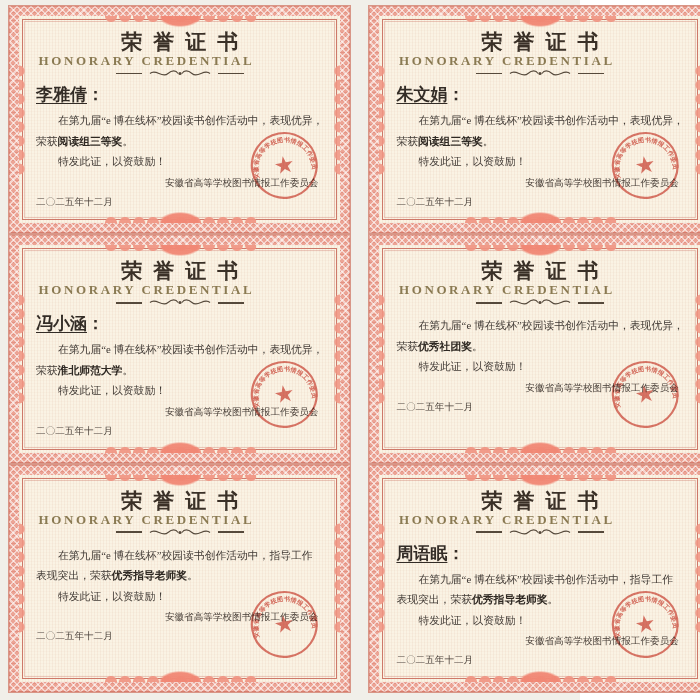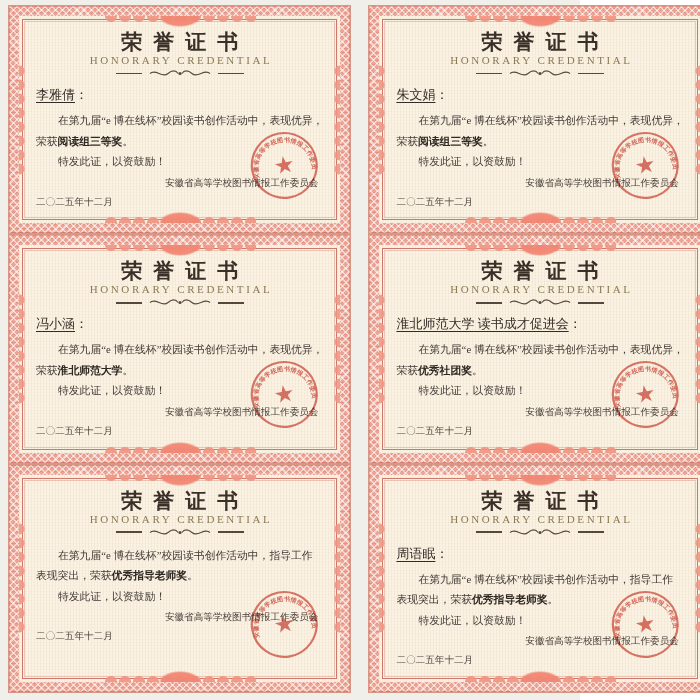--- a/index.html
+++ b/index.html
@@ -51,28 +51,28 @@
   }
   .orn-left{left:0;background-image:radial-gradient(circle at 0px 7px, rgba(240,148,130,.88) 5px, rgba(240,148,130,0) 6px);}
   .orn-right{right:0;background-image:radial-gradient(circle at 13px 7px, rgba(240,148,130,.88) 5px, rgba(240,148,130,0) 6px);}
   
   .content{position:relative;z-index:2;padding:14px 17px 0;}
   .title{
     text-align:center;font-size:21px;font-weight:bold;color:#3a3027;
     letter-spacing:11px;text-indent:11px;line-height:24px;white-space:nowrap;
   }
   .subtitle{
-    text-align:center;font-size:11px;font-weight:normal;color:#8a7a52;
+    font-size:13px;font-weight:bold;color:#8a7a52;
     letter-spacing:2.6px;text-indent:2.6px;margin-top:2px;line-height:9px;white-space:nowrap;
     font-family:"Liberation Serif","DejaVu Serif",serif;
   }
   .divider{margin-top:4px;height:9px;display:flex;align-items:center;justify-content:center;gap:6px;}
   .divider .dash{width:26px;height:1.5px;background:#55493b;}
   .divider svg{display:block;}
-  .recipient{margin-top:9px;font-size:13px;font-weight:normal;color:#332c26;line-height:15px;white-space:nowrap;}
+  .recipient{margin-top:9px;font-size:17px;font-weight:bold;color:#332c26;line-height:15px;white-space:nowrap;}
   .recipient .rname{text-decoration:underline;text-underline-offset:3px;text-decoration-thickness:1.2px;}
   .body-line{font-size:10.8px;color:#3f3833;line-height:20.5px;white-space:nowrap;}
   .body-line.indent{text-indent:22px;}
   .body-line .b{font-weight:bold;color:#2e2822;}
   .bodywrap{margin-top:8px;}
   .closing{font-size:10.8px;color:#3f3833;line-height:20.5px;text-indent:22px;white-space:nowrap;}
   .issuer{margin-top:4px;text-align:right;font-size:9.6px;color:#463d36;padding-right:5px;line-height:13px;white-space:nowrap;}
   .cdate{margin-top:6px;text-align:left;font-size:9.6px;color:#463d36;padding-right:42px;line-height:13px;white-space:nowrap;}
   
   .seal{
@@ -230,21 +230,20 @@
         <div class="divider">
           <span class="dash"></span>
           <svg width="64" height="9" viewBox="0 0 64 9">
             <path d="M2,4.5 C8,-1 14,10 20,4.5 C24,1 28,1 30,4.5" fill="none" stroke="#55493b" stroke-width="1.1"></path>
             <path d="M62,4.5 C56,-1 50,10 44,4.5 C40,1 36,1 34,4.5" fill="none" stroke="#55493b" stroke-width="1.1"></path>
             <circle cx="32" cy="4.5" r="1.6" fill="#55493b"></circle>
           </svg>
           <span class="dash"></span>
         </div>
 
-        <div class="recipient"><span class="rname">淮北师范大学 读书成才促进会</span><span>：</span></div>
 
         <div class="bodywrap">
             <div class="body-line indent"><span>在第九届“e 博在线杯”校园读书创作活动中，表现优异，</span></div>
             <div class="body-line"><span>荣获</span><span class="b">优秀社团奖</span><span>。</span></div>
           </div>
 
         <div class="closing">特发此证，以资鼓励！</div>
         <div class="issuer">安徽省高等学校图书情报工作委员会</div>
         <div class="cdate">二〇二五年十二月</div>
       </div>

